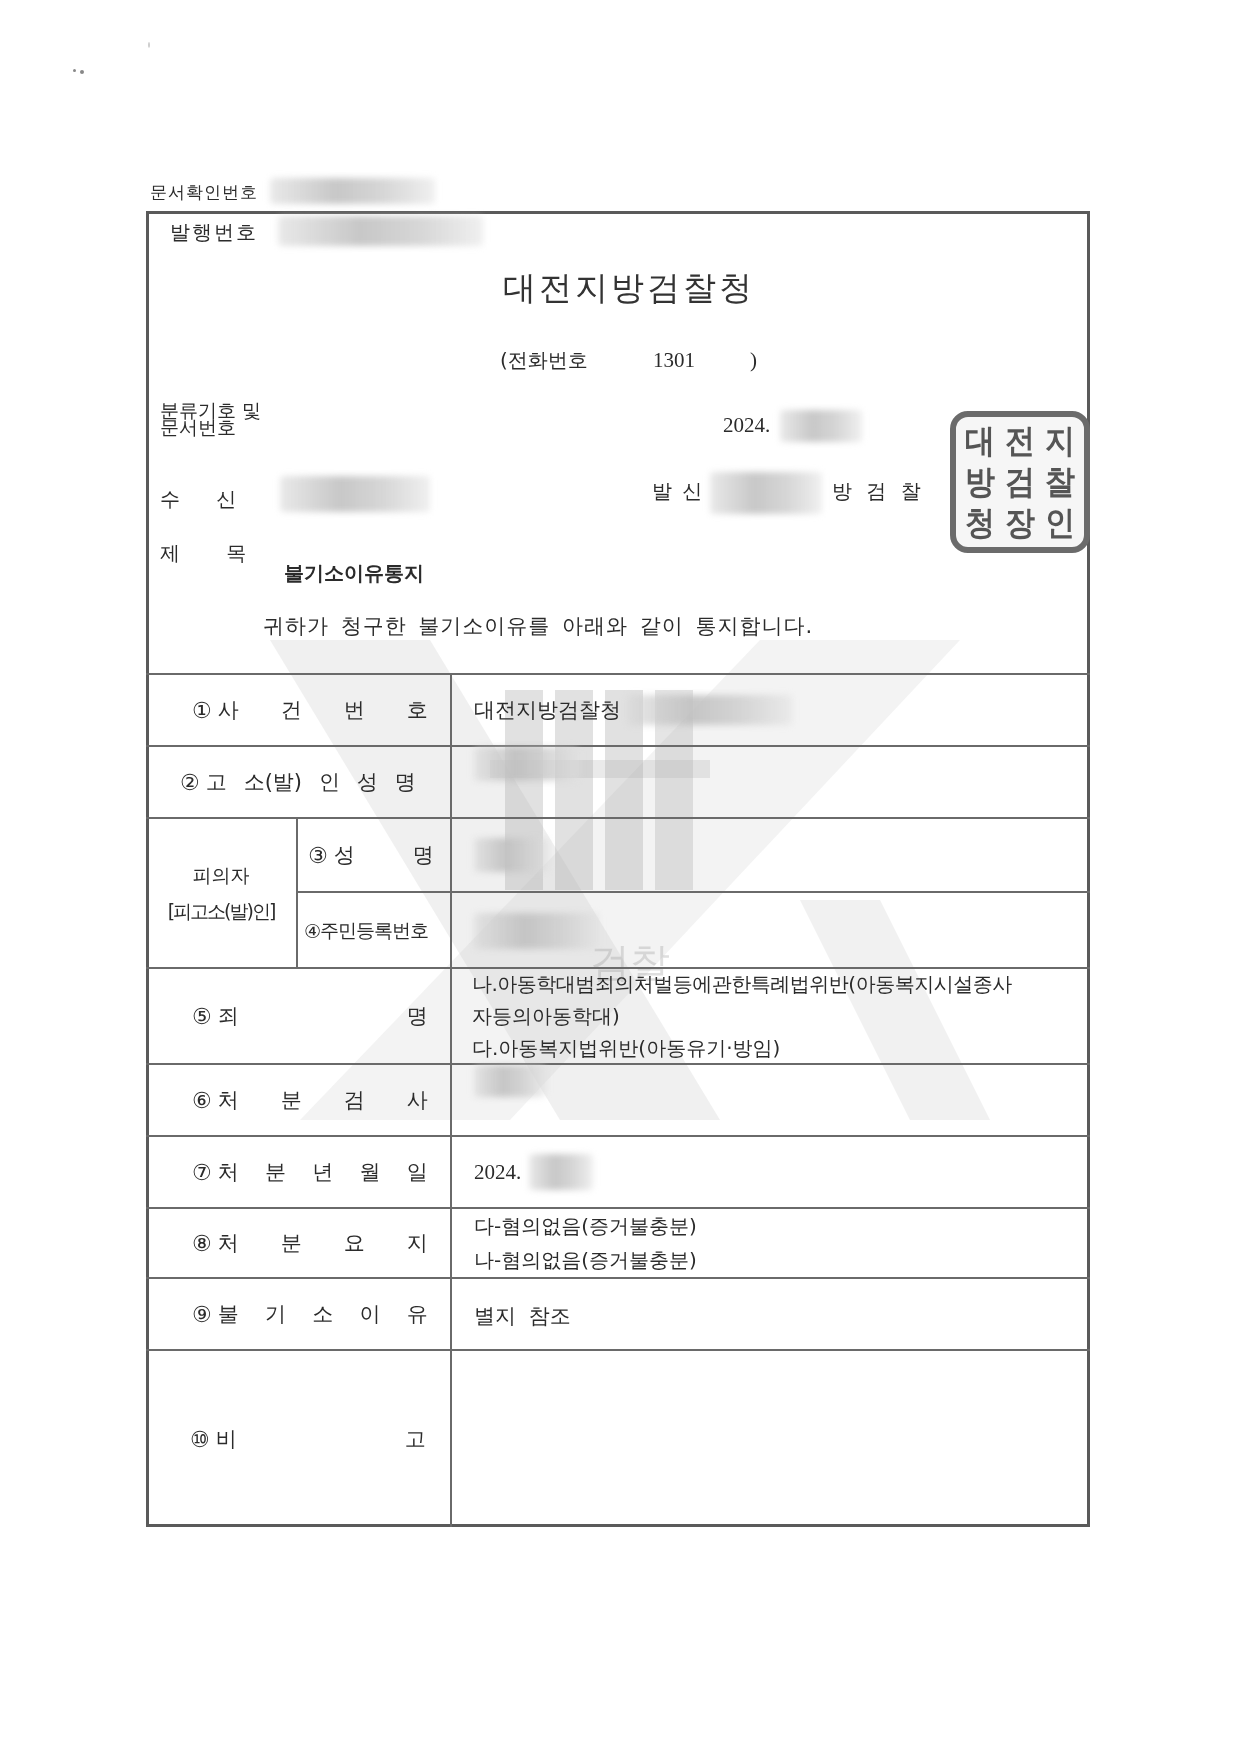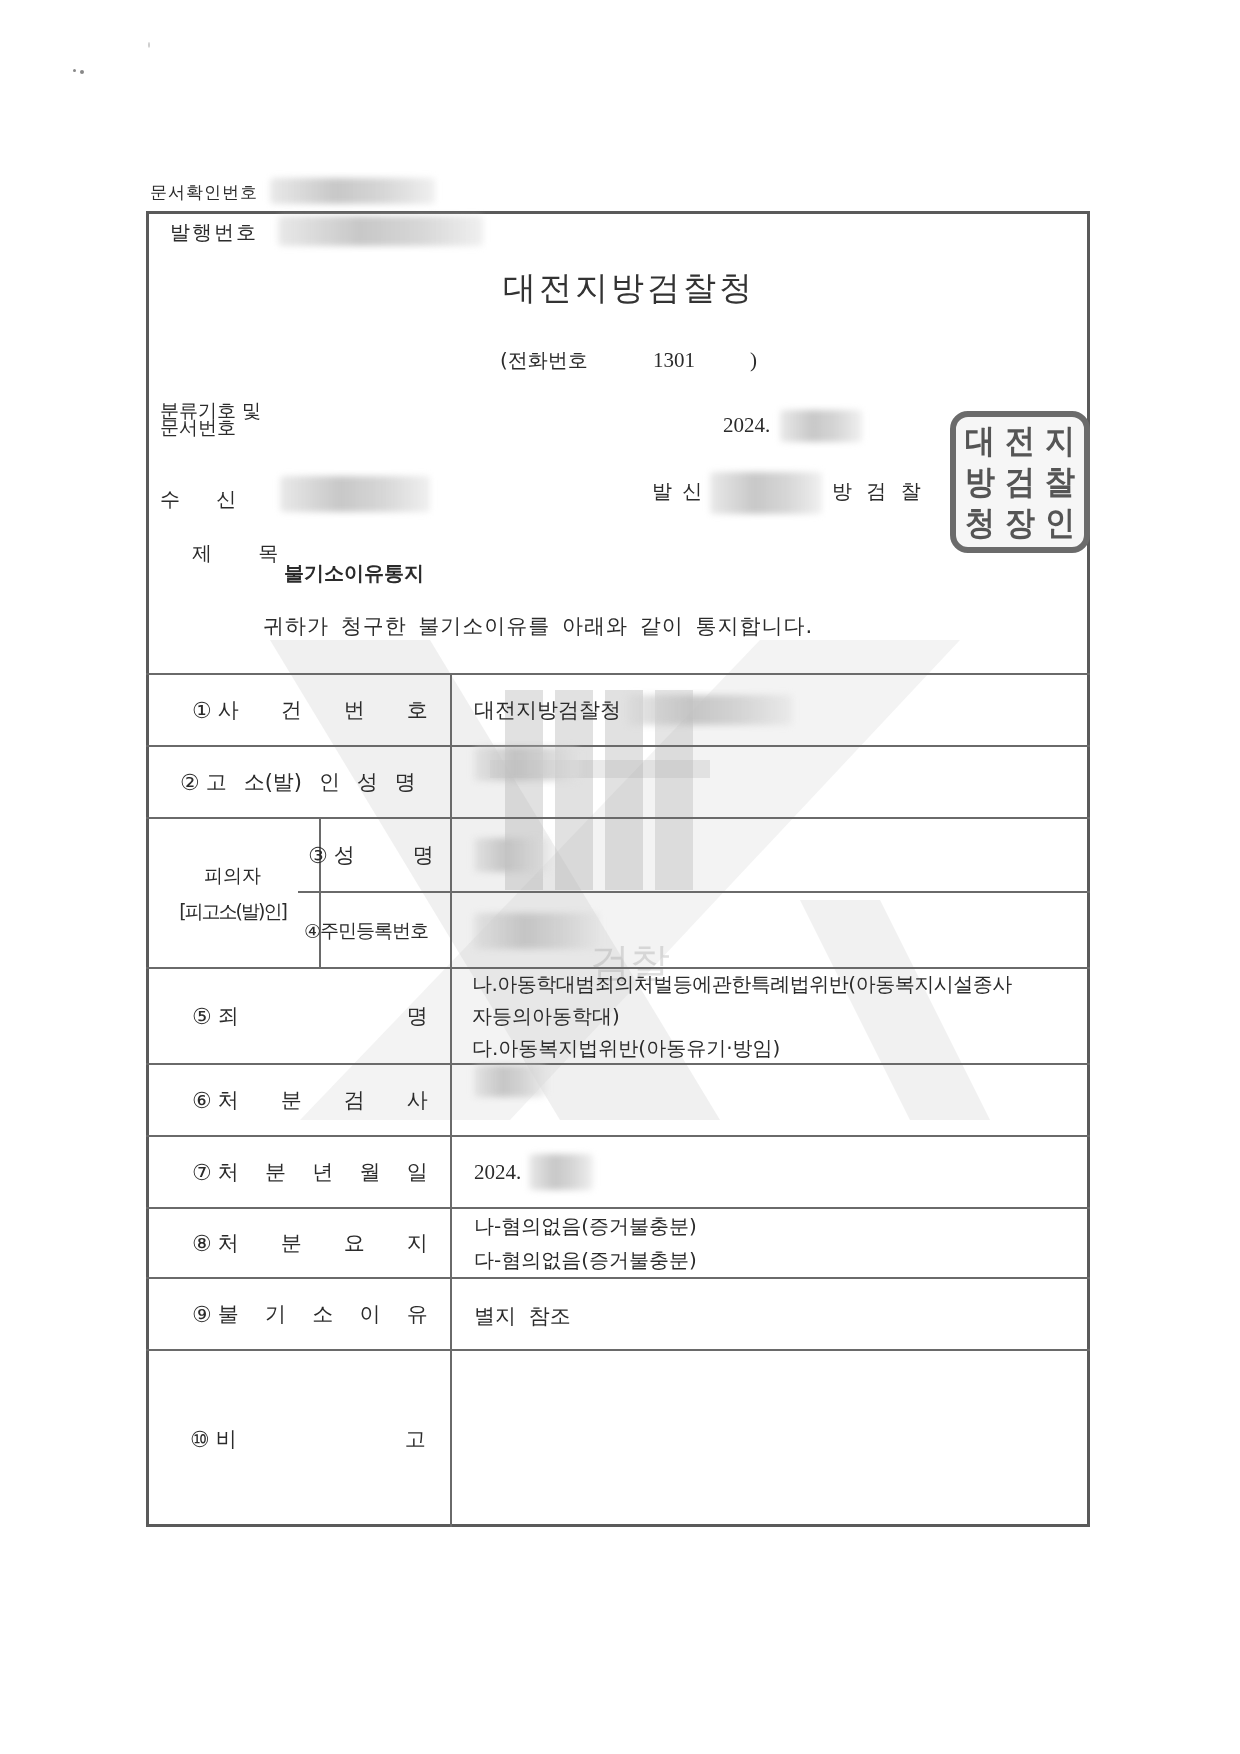--- a/index.html
+++ b/index.html
@@ -122,21 +122,21 @@
   <span>전</span>
   <span>지</span>
   <span>방</span>
   <span>검</span>
   <span>찰</span>
   <span>청</span>
   <span>장</span>
   <span>인</span>
 </div>
 
-<div class="abs label sans" style="left:160px;top:540px;word-spacing:40px;margin-left:32px;">제 목</div>
+<div class="abs label sans" style="left:160px;top:540px;word-spacing:40px;">제 목</div>
 <div class="abs label bold" style="left:272px;top:560px;margin-left:12px;">불기소이유통지</div>
 
 <div class="abs sans" style="left:263px;top:612px;font-size:21px;letter-spacing:1px;word-spacing:4px;">귀하가 청구한 불기소이유를 아래와 같이 통지합니다.</div>
 
 <div class="tbl">
 
   <div class="row" style="top:0;height:72px;">
     <div class="cell-label" style="padding-left:46px;">
       <span class="circ">①</span>
       <span class="spread sans" style="width:210px;">
@@ -162,21 +162,21 @@
         <span>성</span>
         <span>명</span>
       </span>
     </div>
     <div class="cell-value">
       <span class="redact" style="position:relative;display:inline-block;width:105px;height:34px;"></span>
     </div>
   </div>
 
   <div class="row" style="top:144px;height:150px;">
-    <div style="position:absolute;left:0;top:0;width:175px;height:100%;border-right:2px solid #6a6a6a;box-sizing:border-box;display:flex;flex-direction:column;align-items:center;justify-content:center;font-size:19px;line-height:36px;" class="sans">
+    <div style="position:absolute;left:0;top:0;width:152px;height:100%;border-right:2px solid #6a6a6a;box-sizing:border-box;display:flex;flex-direction:column;align-items:center;justify-content:center;font-size:19px;line-height:36px;" class="sans">
       <span>피의자</span>
       <span style="letter-spacing:-2px;">[피고소(발)인]</span>
     </div>
 
     <div style="position:absolute;left:152px;top:0;right:0;height:72px;">
       <div class="sans" style="position:absolute;left:0;top:0;width:154px;height:100%;border-right:2px solid #6a6a6a;box-sizing:border-box;display:flex;align-items:center;padding-left:10px;font-size:21px;">
         <span class="circ">③</span>
         <span class="spread" style="width:100px;">
           <span>성</span>
           <span>명</span>
@@ -249,22 +249,22 @@
     <div class="cell-label" style="padding-left:46px;">
       <span class="circ">⑧</span>
       <span class="spread sans" style="width:210px;">
         <span>처</span>
         <span>분</span>
         <span>요</span>
         <span>지</span>
       </span>
     </div>
     <div class="cell-value sans" style="font-size:20px;line-height:34px;">
+      <span>다-혐의없음(증거불충분)</span>
       <span>나-혐의없음(증거불충분)</span>
-      <span>다-혐의없음(증거불충분)</span>
     </div>
   </div>
 
   <div class="row" style="top:604px;height:72px;">
     <div class="cell-label" style="padding-left:46px;">
       <span class="circ">⑨</span>
       <span class="spread sans" style="width:210px;">
         <span>불</span>
         <span>기</span>
         <span>소</span>

